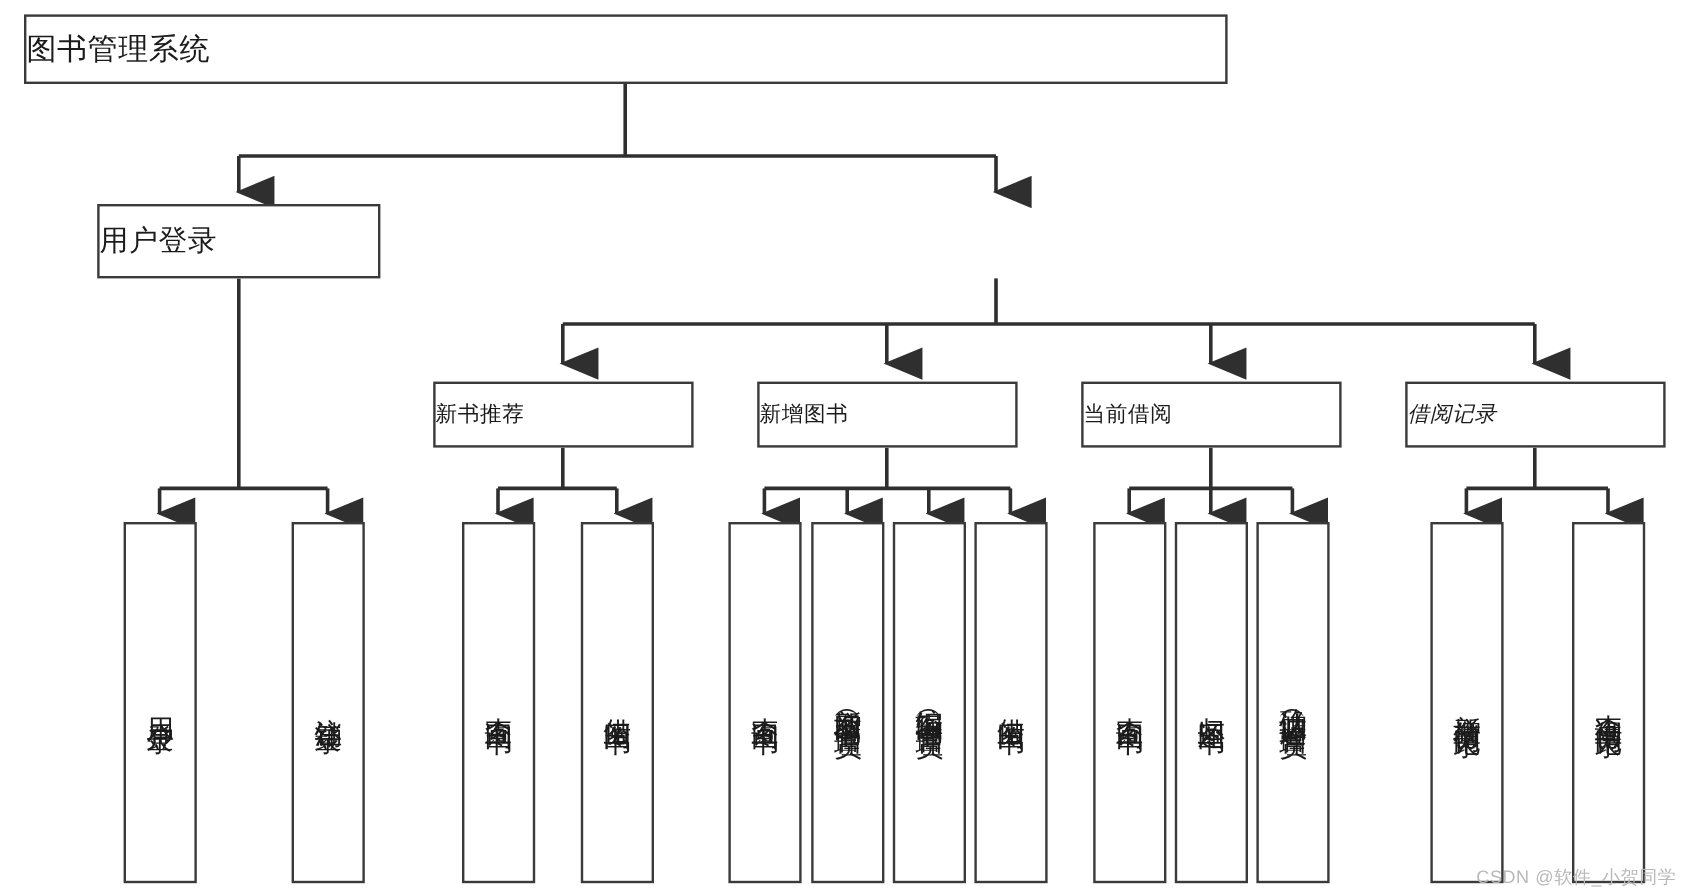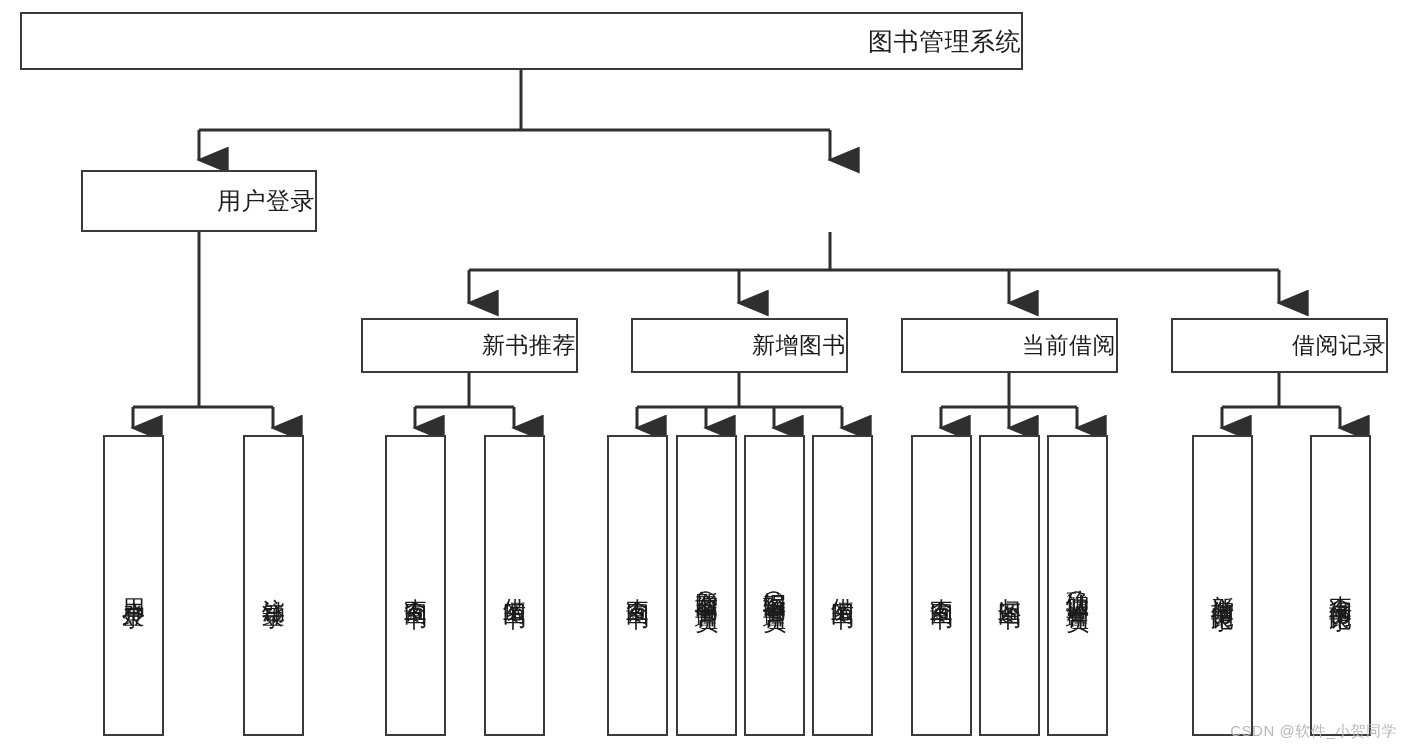--- a/index.html
+++ b/index.html
@@ -25,42 +25,42 @@
     height: 747px;
     pointer-events: none;
   }
   .node {
     position: absolute;
     box-sizing: border-box;
     border: 2px solid #3a3a3a;
     background: #ffffff;
     display: flex;
     align-items: center;
-    justify-content: flex-end;
+    justify-content: flex-start;
     color: #1b1b1b;
   }
   .node .lbl {
     display: block;
     text-align: center;
     line-height: 1.15;
     white-space: nowrap;
   }
   
   .node.horiz .lbl {
     font-size: 25px;
     letter-spacing: 0.5px;
   }
   .node.root .lbl {
     font-size: 25px;
   }
   .node.branch .lbl {
     font-size: 24px;
   }
   .node.sub .lbl {
-    font-size: 23px;
+    font-size: 18px;
   }
   
   .node.leaf {
     align-items: center;
     justify-content: center;
   }
   .node.leaf .lbl {
     writing-mode: vertical-rl;
     text-orientation: upright;
     -webkit-writing-mode: vertical-rl;
@@ -144,21 +144,21 @@
 
   <div class="node sub horiz" style="left:361px; top:318px; width:217px; height:55px;">
     <span class="lbl">新书推荐</span>
   </div>
   <div class="node sub horiz" style="left:631px; top:318px; width:217px; height:55px;">
     <span class="lbl">新增图书</span>
   </div>
   <div class="node sub horiz" style="left:901px; top:318px; width:217px; height:55px;">
     <span class="lbl">当前借阅</span>
   </div>
-  <div class="node sub horiz" style="left:1171px; top:318px; width:217px; height:55px;">
+  <div class="node sub horiz" style="left:1171px; top:318px; width:217px; height:55px;font-style:italic;">
     <span class="lbl">借阅记录</span>
   </div>
 
   <div class="node leaf" style="left:103px; top:435px; width:61px; height:301px;">
     <span class="lbl">用户登录</span>
   </div>
   <div class="node leaf" style="left:243px; top:435px; width:61px; height:301px;">
     <span class="lbl">注销登录</span>
   </div>
 

